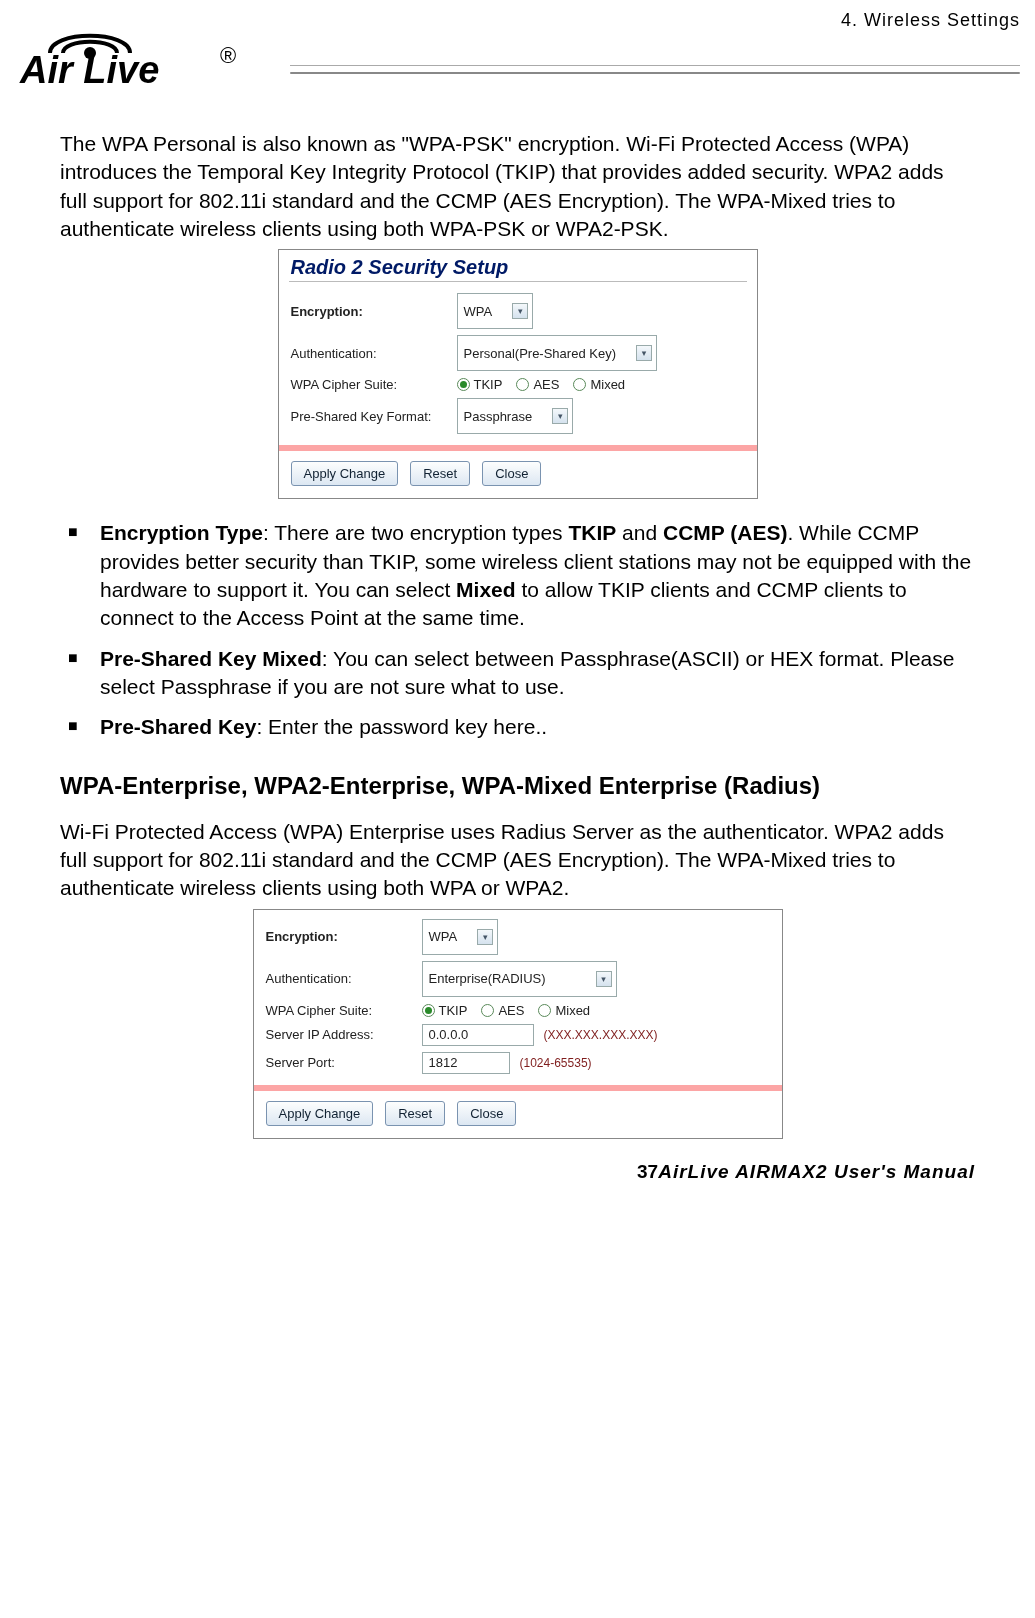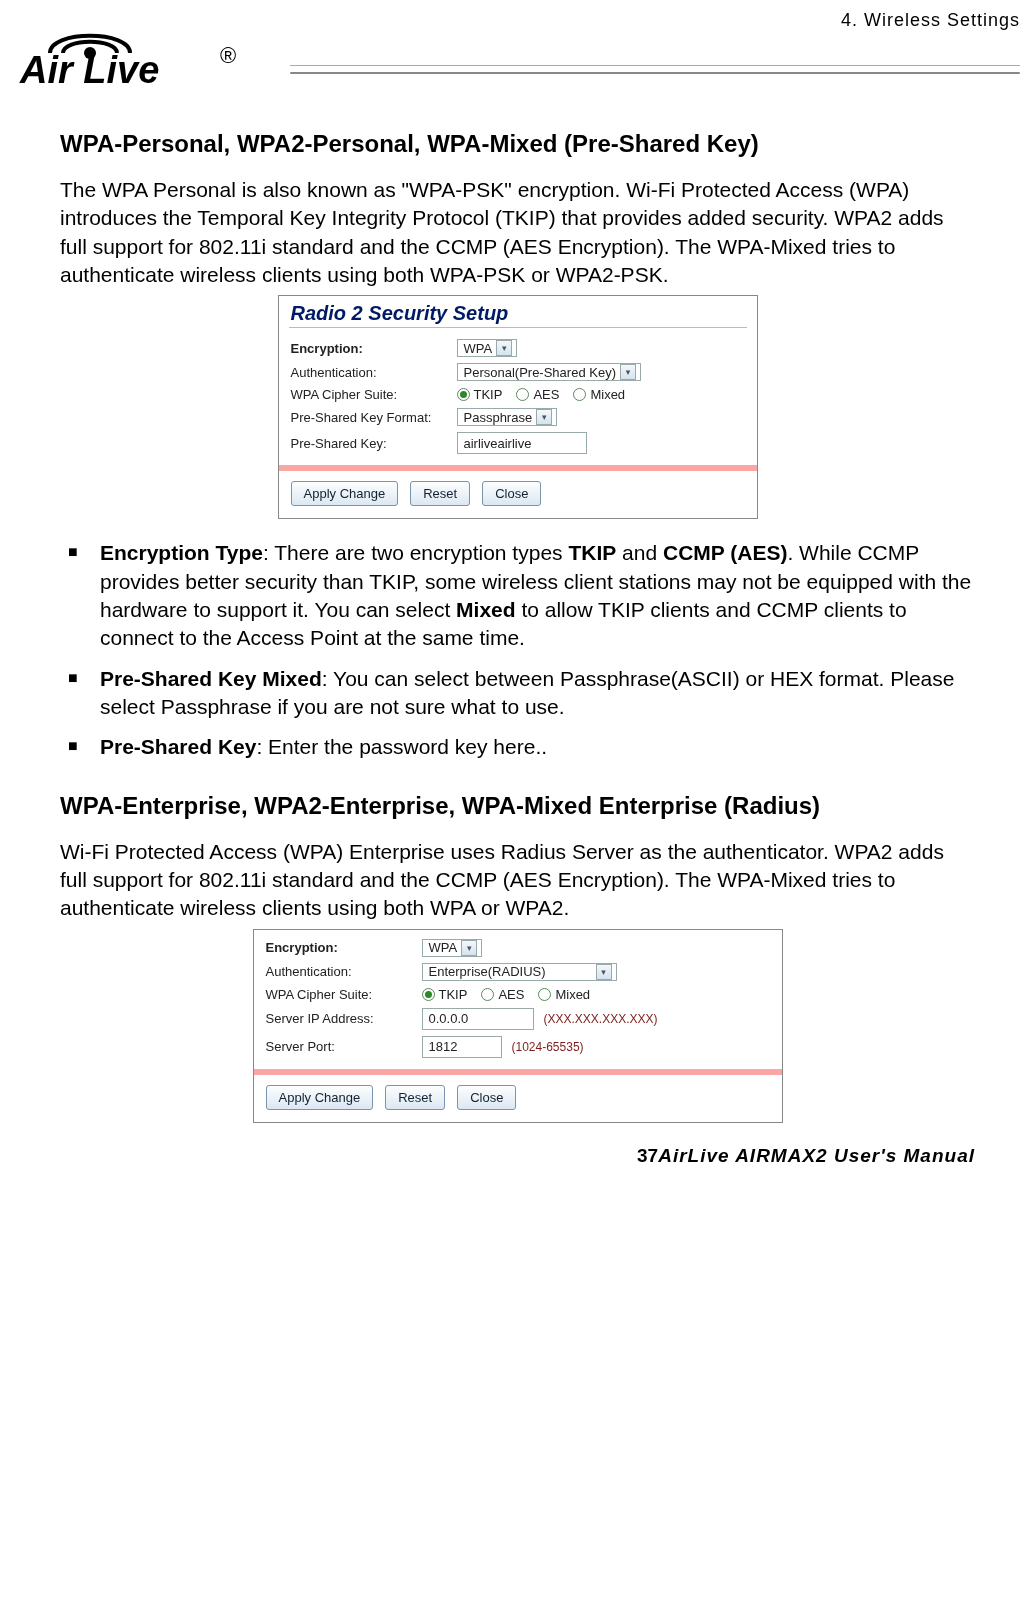--- a/index.html
+++ b/index.html
@@ -115,24 +115,24 @@
     flex: 0 0 auto;
   }
   .dialog1 .field-label { width: 160px; }
   .dialog2 .field-label { width: 150px; }
   .field-label.bold-lbl { font-weight: bold; }
   .select {
     display: inline-flex;
     align-items: center;
     border: 1px solid #9aa;
     background: #fff;
-    height: 18px;
+    height: 36px;
     padding: 0 4px 0 6px;
     font-size: 13px;
-    gap: 4px;
+    gap: 20px;
   }
   .select .arrow {
     display: inline-flex;
     width: 16px;
     height: 16px;
     border: 1px solid #9aa;
     background: linear-gradient(#f4f8fb,#d5e2ee);
     align-items: center;
     justify-content: center;
     font-size: 9px;
@@ -203,21 +203,20 @@
         <circle cx="75" cy="48" r="6" fill="#000"></circle>
         <text x="5" y="78" font-family="Arial" font-size="38" font-weight="bold" font-style="italic" fill="#000">Air Live</text>
         <text x="205" y="58" font-family="Arial" font-size="22" fill="#000">®</text>
       </svg>
     </div>
     <div class="section-label">4.  Wireless  Settings</div>
     <div class="header-rule"></div>
     <div class="header-rule2"></div>
   </div>
 
-  <h2>WPA-Personal, WPA2-Personal, WPA-Mixed (Pre-Shared Key)</h2>
   <p class="body">The WPA Personal is also known as "WPA-PSK" encryption.    Wi-Fi Protected Access (WPA) introduces the Temporal Key Integrity Protocol (TKIP) that provides added security.    WPA2 adds full support for 802.11i standard and the CCMP (AES Encryption). The WPA-Mixed tries to authenticate wireless clients using both WPA-PSK or WPA2-PSK.</p>
 
   <div class="dialog dialog1">
     <div class="dialog-title">Radio 2 Security Setup</div>
     <hr class="dialog-hr">
     <div class="field-row">
       <span class="field-label bold-lbl">Encryption:</span>
       <span class="select">
         <span>WPA</span>
         <span class="arrow">▾</span>
@@ -246,26 +245,20 @@
             <span>Mixed</span>
           </span>
       </span>
     </div>
     <div class="field-row">
       <span class="field-label">Pre-Shared Key Format:</span>
       <span class="select">
         <span>Passphrase</span>
         <span class="arrow">▾</span>
       </span>
-    </div>
-    <div class="field-row">
-      <span class="field-label">Pre-Shared Key:</span>
-      <span class="text-input" style="width:130px">
-          <span>airliveairlive</span>
-        </span>
     </div>
     <div class="button-row">
       <span class="btn">Apply Change</span>
       <span class="btn">Reset</span>
       <span class="btn">Close</span>
     </div>
   </div>
 
   <ul class="bullets">
     <li>
@@ -317,21 +310,21 @@
     </div>
     <div class="field-row">
       <span class="field-label">Server IP Address:</span>
       <span class="text-input" style="width:112px">
           <span>0.0.0.0</span>
         </span>
       <span class="hint">(XXX.XXX.XXX.XXX)</span>
     </div>
     <div class="field-row">
       <span class="field-label">Server Port:</span>
-      <span class="text-input" style="width:80px">
+      <span class="text-input" style="width:88px">
           <span>1812</span>
         </span>
       <span class="hint">(1024-65535)</span>
     </div>
     <div class="button-row">
       <span class="btn">Apply Change</span>
       <span class="btn">Reset</span>
       <span class="btn">Close</span>
     </div>
   </div>

